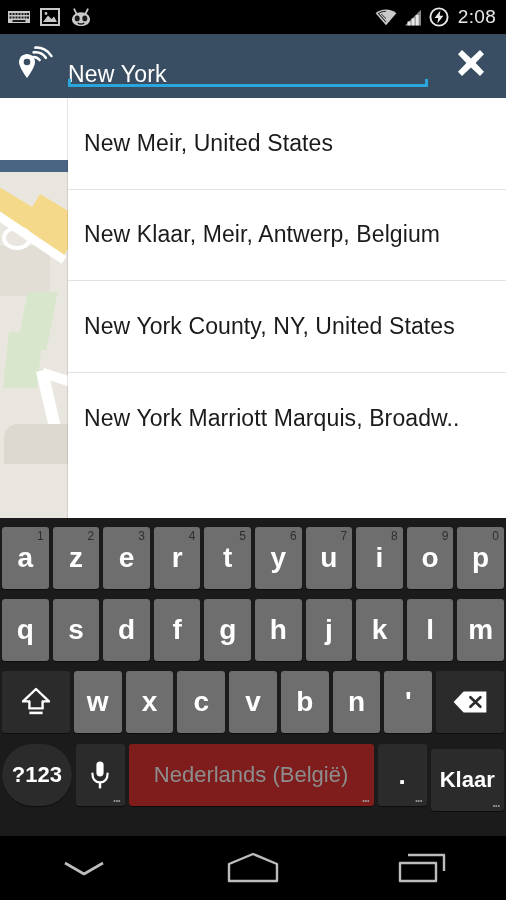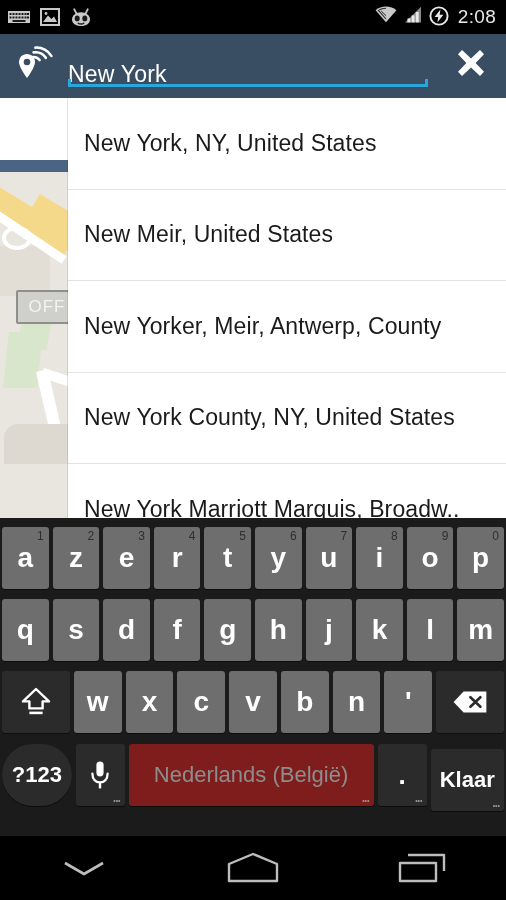--- a/index.html
+++ b/index.html
@@ -27,21 +27,21 @@
     position: absolute;
     left: 0; top: 0;
     width: 506px; height: 34px;
     background: #000;
     display: flex;
     align-items: center;
     box-sizing: border-box;
     padding: 0 10px 0 8px;
   }
   .sb-left { display: flex; align-items: center; gap: 10px; }
-  .sb-right { margin-left: auto; display: flex; align-items: flex-start; gap: 7px; }
+  .sb-right { margin-left: auto; display: flex; align-items: center; gap: 7px; }
   .sb-time {
     color: #e8e8e8;
     font-size: 19px;
     letter-spacing: 0.3px;
     padding-left: 2px;
   }
   .sb-icon { display: block; }
 
   
   .actionbar {
@@ -425,32 +425,28 @@
       <div class="mp road-yellow-b"></div>
       <div class="mp road-white-a"></div>
       <div class="mp road-loop"></div>
       <div class="mp green-a"></div>
       <div class="mp green-b"></div>
       <div class="mp road-white-c"></div>
       <div class="mp road-white-b"></div>
       <div class="mp gray-block-b"></div>
 
     </div>
-    <div class="map-offbtn">OFF</div>
   </div>
 
   <div class="suglist">
     <div class="sugrow">
-      <span class="sugtext">New York, NY, United States</span>
+      <span class="sugtext">New Meir, United States</span>
     </div>
     <div class="sugrow">
-      <span class="sugtext">New Meir, United States</span>
-    </div>
-    <div class="sugrow">
-      <span class="sugtext">New Yorker, Meir, Antwerp, County</span>
+      <span class="sugtext">New Klaar, Meir, Antwerp, Belgium</span>
     </div>
     <div class="sugrow">
       <span class="sugtext">New York County, NY, United States</span>
     </div>
     <div class="sugrow">
       <span class="sugtext">New York Marriott Marquis, Broadw..</span>
     </div>
   </div>
 
   <div class="keyboard">

